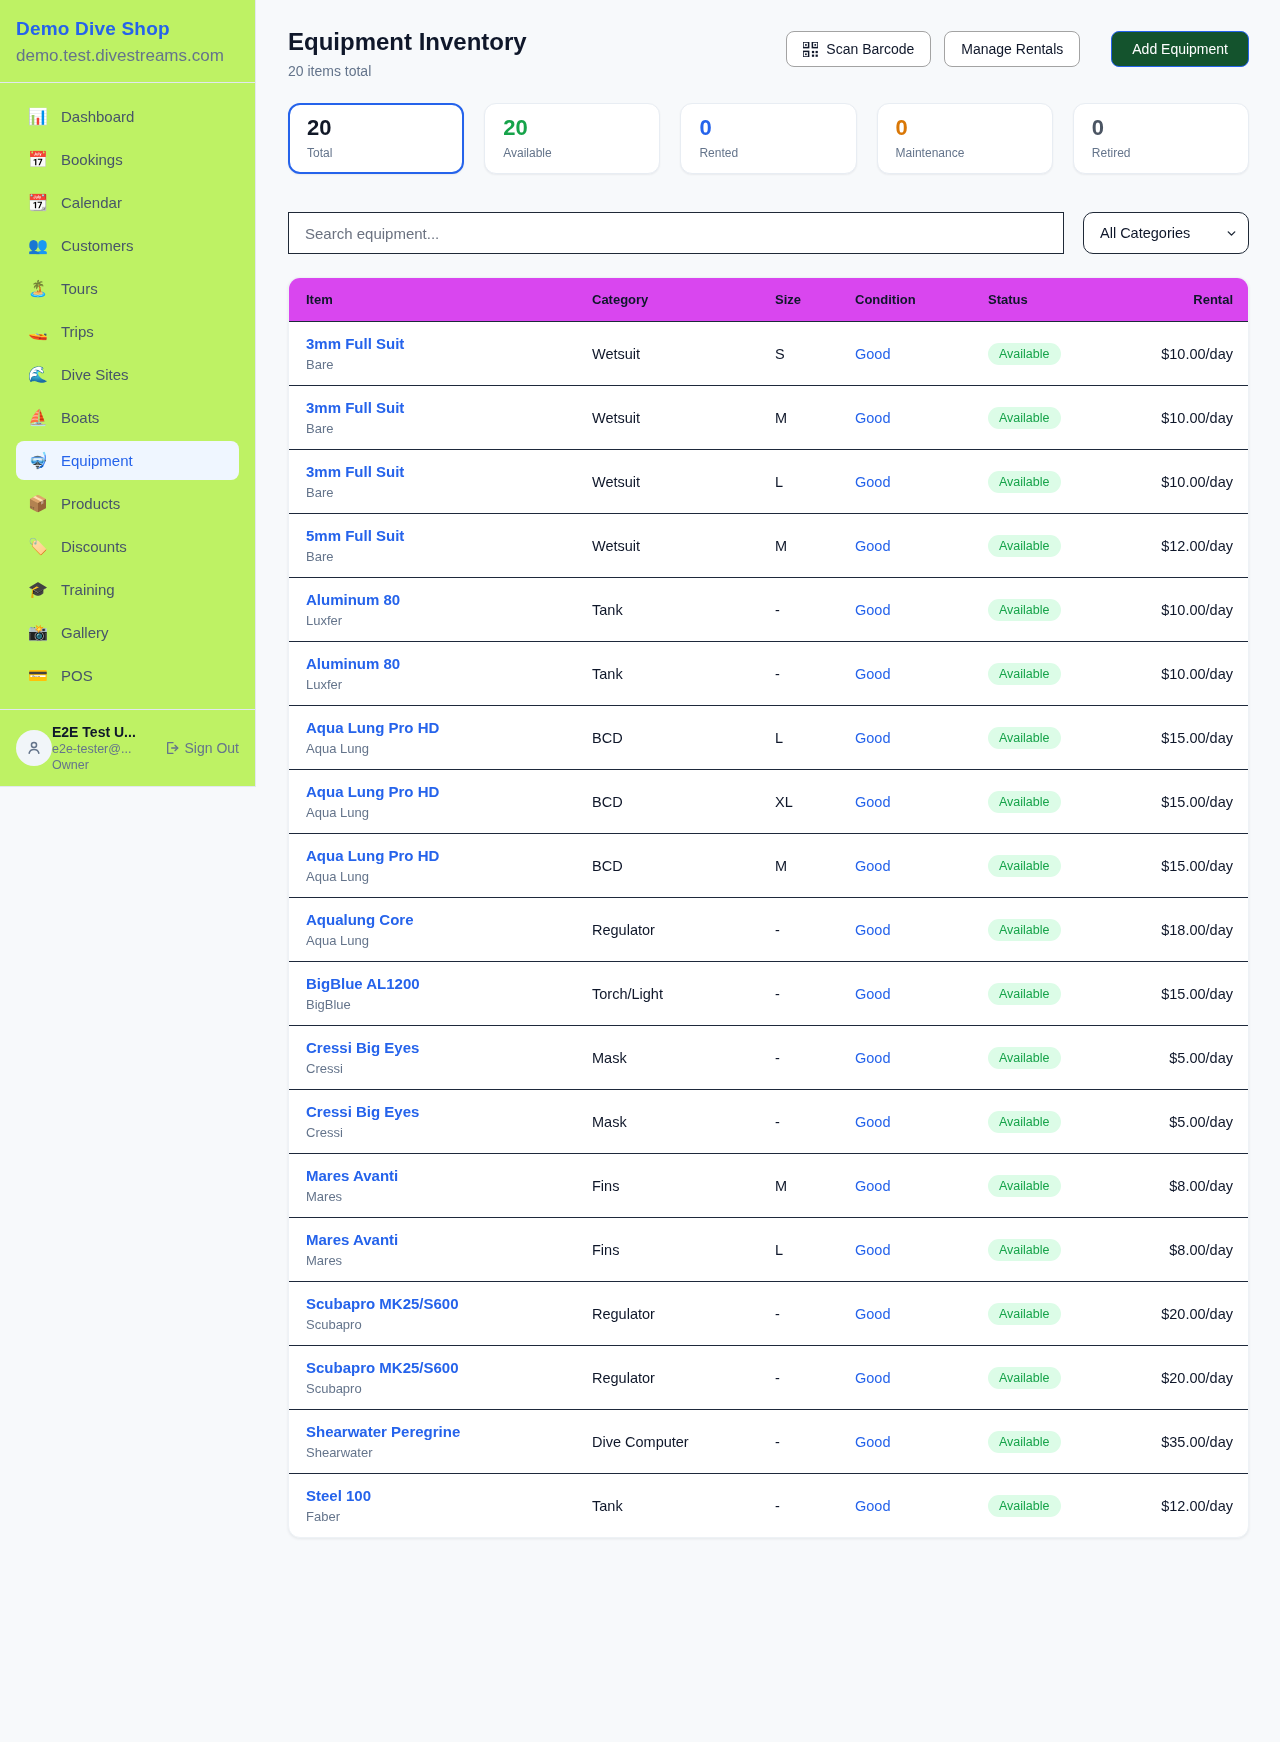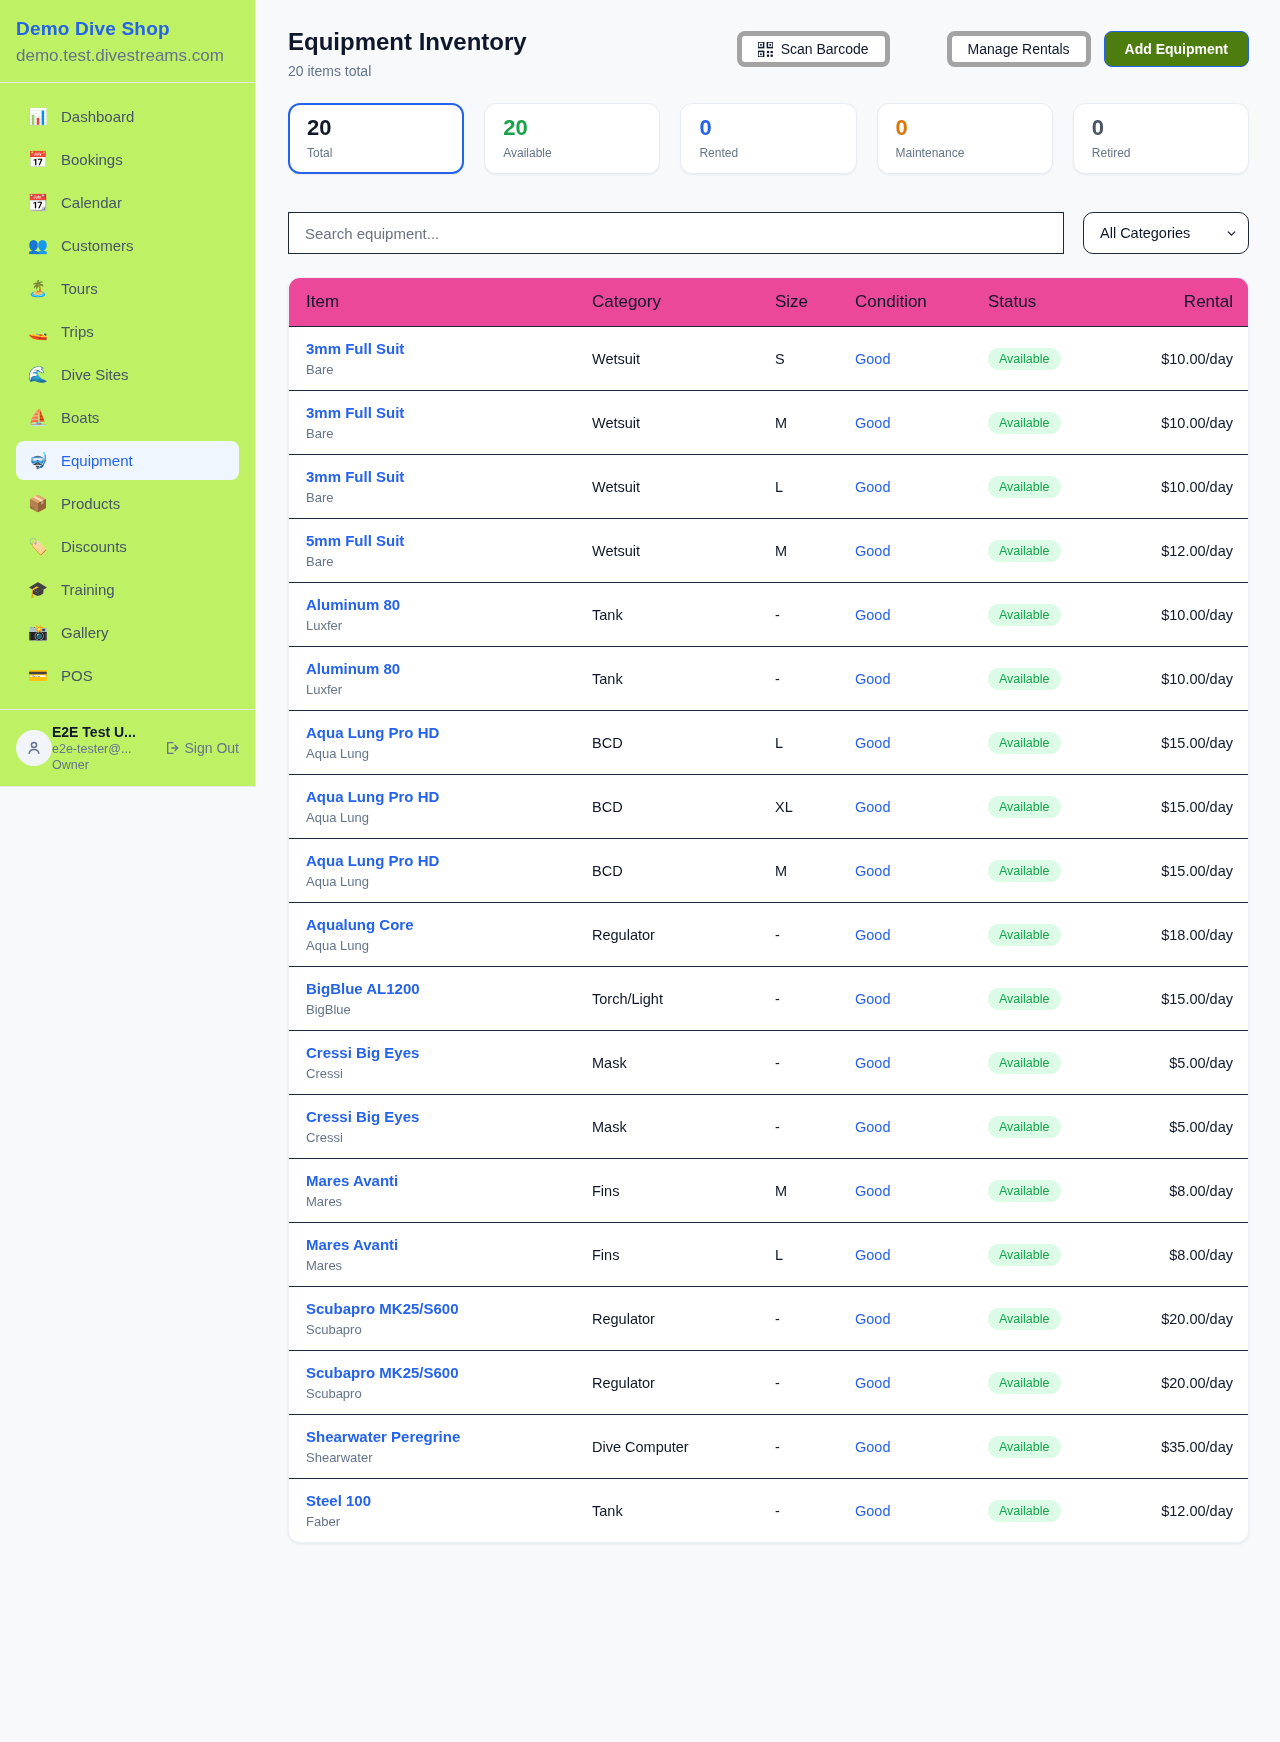--- a/index.html
+++ b/index.html
@@ -29,22 +29,22 @@
 
   
   .main { flex:1; padding:28px 32px 34px; }
   .main-header { display:flex; justify-content:space-between; align-items:flex-start; margin-bottom:24px; }
   .page-title { font-size:24px; font-weight:700; color:#0f172a; }
   .page-sub { font-size:14px; color:#64748b; margin-top:7px; }
   .hdr-buttons { display:flex; gap:13px; align-items:center; padding-top:3px; }
   .btn { height:36px; padding:0 16px; border-radius:8px; font-size:14px; font-weight:500;
          display:inline-flex; align-items:center; gap:8px; cursor:pointer;
          font-family:"Liberation Sans",sans-serif; }
-  .btn-outline { background:#fff; border:5px solid #a3a3a3; color:#0f172a;margin-left:44px; }
-  .btn-primary { background:#4d7c0f; border:1px solid #2563eb; color:#fff; font-weight:700; padding:0 20px; }
+  .btn-outline { background:#fff; border:1px solid #a3a3a3; color:#0f172a; }
+  .btn-primary { background:#14532d; border:1px solid #2563eb; color:#fff; font-weight:400; padding:0 20px;margin-left:18px; }
 
   .stats { display:flex; gap:20px; margin-bottom:38px; }
   .stat { flex:1; background:#fff; border:1px solid #e8edf3; border-radius:12px; padding:11px 18px 13px;
           box-shadow:0 1px 2px rgba(16,24,40,.06); }
   .stat.active { border:2px solid #2563eb; padding:10px 17px 12px; }
   .stat-value { font-size:22px; font-weight:700; }
   .stat-label { font-size:12px; color:#64748b; margin-top:5px; }
 
   .filters { display:flex; gap:19px; margin-bottom:23px; }
   .search { flex:1; height:42px; border:1.5px solid #1f2937; border-radius:0; padding:0 16px;
@@ -53,21 +53,21 @@
   .select-wrap { position:relative; width:166px; flex:none; }
   .select-wrap select { width:100%; height:42px; border:1.5px solid #1f2937; border-radius:10px;
             padding:0 32px 0 16px; font-size:14.5px; background:#fff; appearance:none;
             -webkit-appearance:none; color:#0f172a; font-family:"Liberation Sans",sans-serif; cursor:pointer; }
   .select-chevron { position:absolute; right:11px; top:14px; pointer-events:none; color:#1f2937; }
 
   
   .table-card { background:#fff; border-radius:12px; border:1px solid #eef2f6;
                 box-shadow:0 1px 3px rgba(16,24,40,.08); overflow:hidden; }
   table { width:100%; border-collapse:collapse; table-layout:fixed; }
-  thead th { background:#ec4899; font-size:17px; font-weight:400; color:#0f172a; text-align:left;
+  thead th { background:#d946ef; font-size:13px; font-weight:700; color:#0f172a; text-align:left;
              padding:14px 8px; border-bottom:1.5px solid #1e293b; }
   th.c-item { padding-left:17px; }
   th.c-rental, td.c-rental { text-align:right; padding-right:15px; }
   tbody td { border-bottom:1px solid #1e293b; padding:13px 8px; vertical-align:middle; font-size:14.5px; }
   tbody tr:last-child td { border-bottom:none; }
   td.c-item { padding-left:17px; }
   .item-name { color:#2563eb; font-weight:600; font-size:15px; cursor:pointer; }
   .item-brand { color:#64748b; font-size:13px; margin-top:5px; }
   .cond { color:#2563eb; cursor:pointer; }
   .badge { display:inline-block; background:#dcfce7; color:#16a34a; font-size:12.5px;

